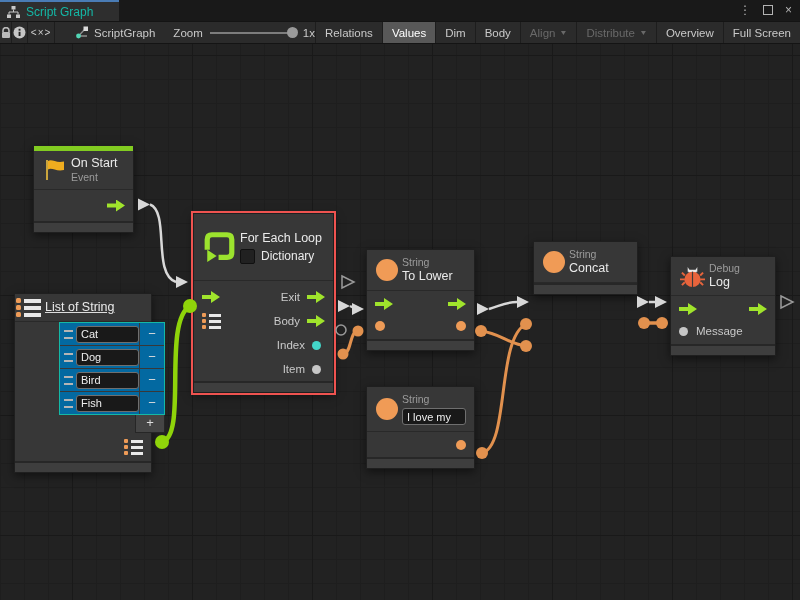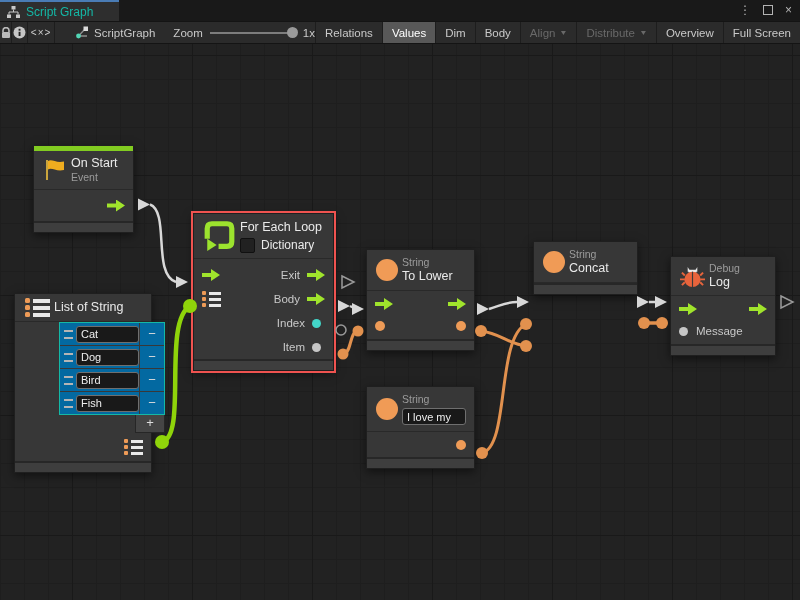--- a/index.html
+++ b/index.html
@@ -173,21 +173,21 @@
       </div>
     </div>
     <div class="prow" style="height:31px;">
       <span class="spacer"></span>
       <span class="farrow" style="background:#a0e42c;"></span>
     </div>
     <div class="nfoot"></div>
   </div>
 
   <div class="node" style="left:14px;top:249px;width:136px;">
-    <div class="nhead" style="padding:4px 10px;">
+    <div class="nhead" style="padding:4px 1px;text-decoration:underline;">
       <span class="listicon big">
         <span class="r">
             <span class="sq" style="background:#ee9b57;"></span>
             <span class="b"></span>
           </span>
         <span class="r">
             <span class="sq" style="background:#ee9b57;"></span>
             <span class="b"></span>
           </span>
         <span class="r">
@@ -244,21 +244,21 @@
         <span class="r">
             <span class="sq" style="background:#ee9b57;"></span>
             <span class="b"></span>
           </span>
       </span>
     </div>
     <div class="nfoot"></div>
   </div>
 
   <div class="node selected" style="left:193px;top:169px;width:139px;">
-    <div class="nhead" style="padding:5px 9px;">
+    <div class="nhead" style="padding:16px 9px;">
       <svg width="33" height="34" viewBox="0 0 34 36">
         <path d="M16 29 H25 Q30 29 30 24 V10 Q30 5 25 5 H9 Q4 5 4 10 V21" fill="none" stroke="#9ce32e" stroke-width="5.5"></path>
         <path d="M4 21 L14 27.5 L4 34 Z" fill="#9ce32e"></path>
       </svg>
       <div>
         <div class="ntitle">For Each Loop</div>
         <div style="display:flex;align-items:center;gap:6px;margin-top:3px;">
           <span class="cb"></span>
           <span class="ntitle" style="font-size:12px;">Dictionary</span>
         </div>

